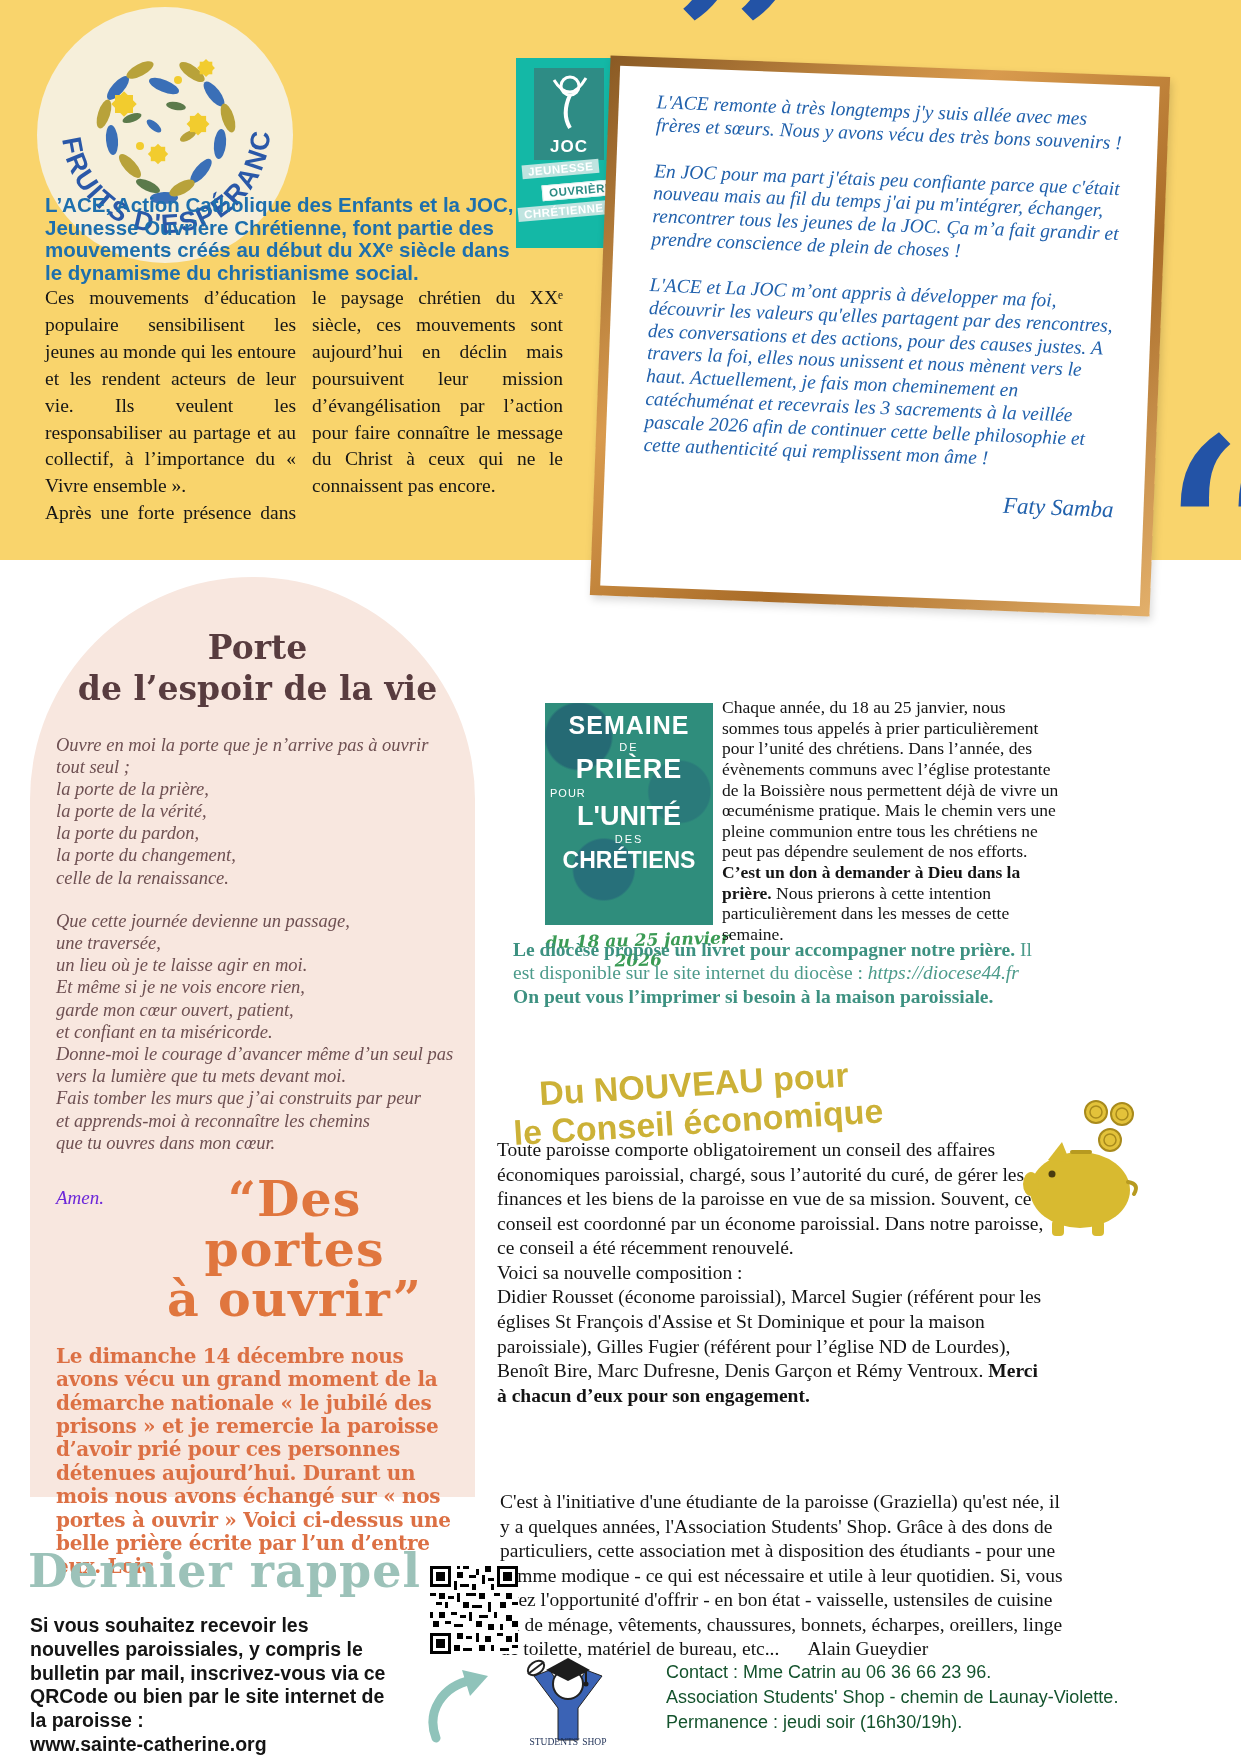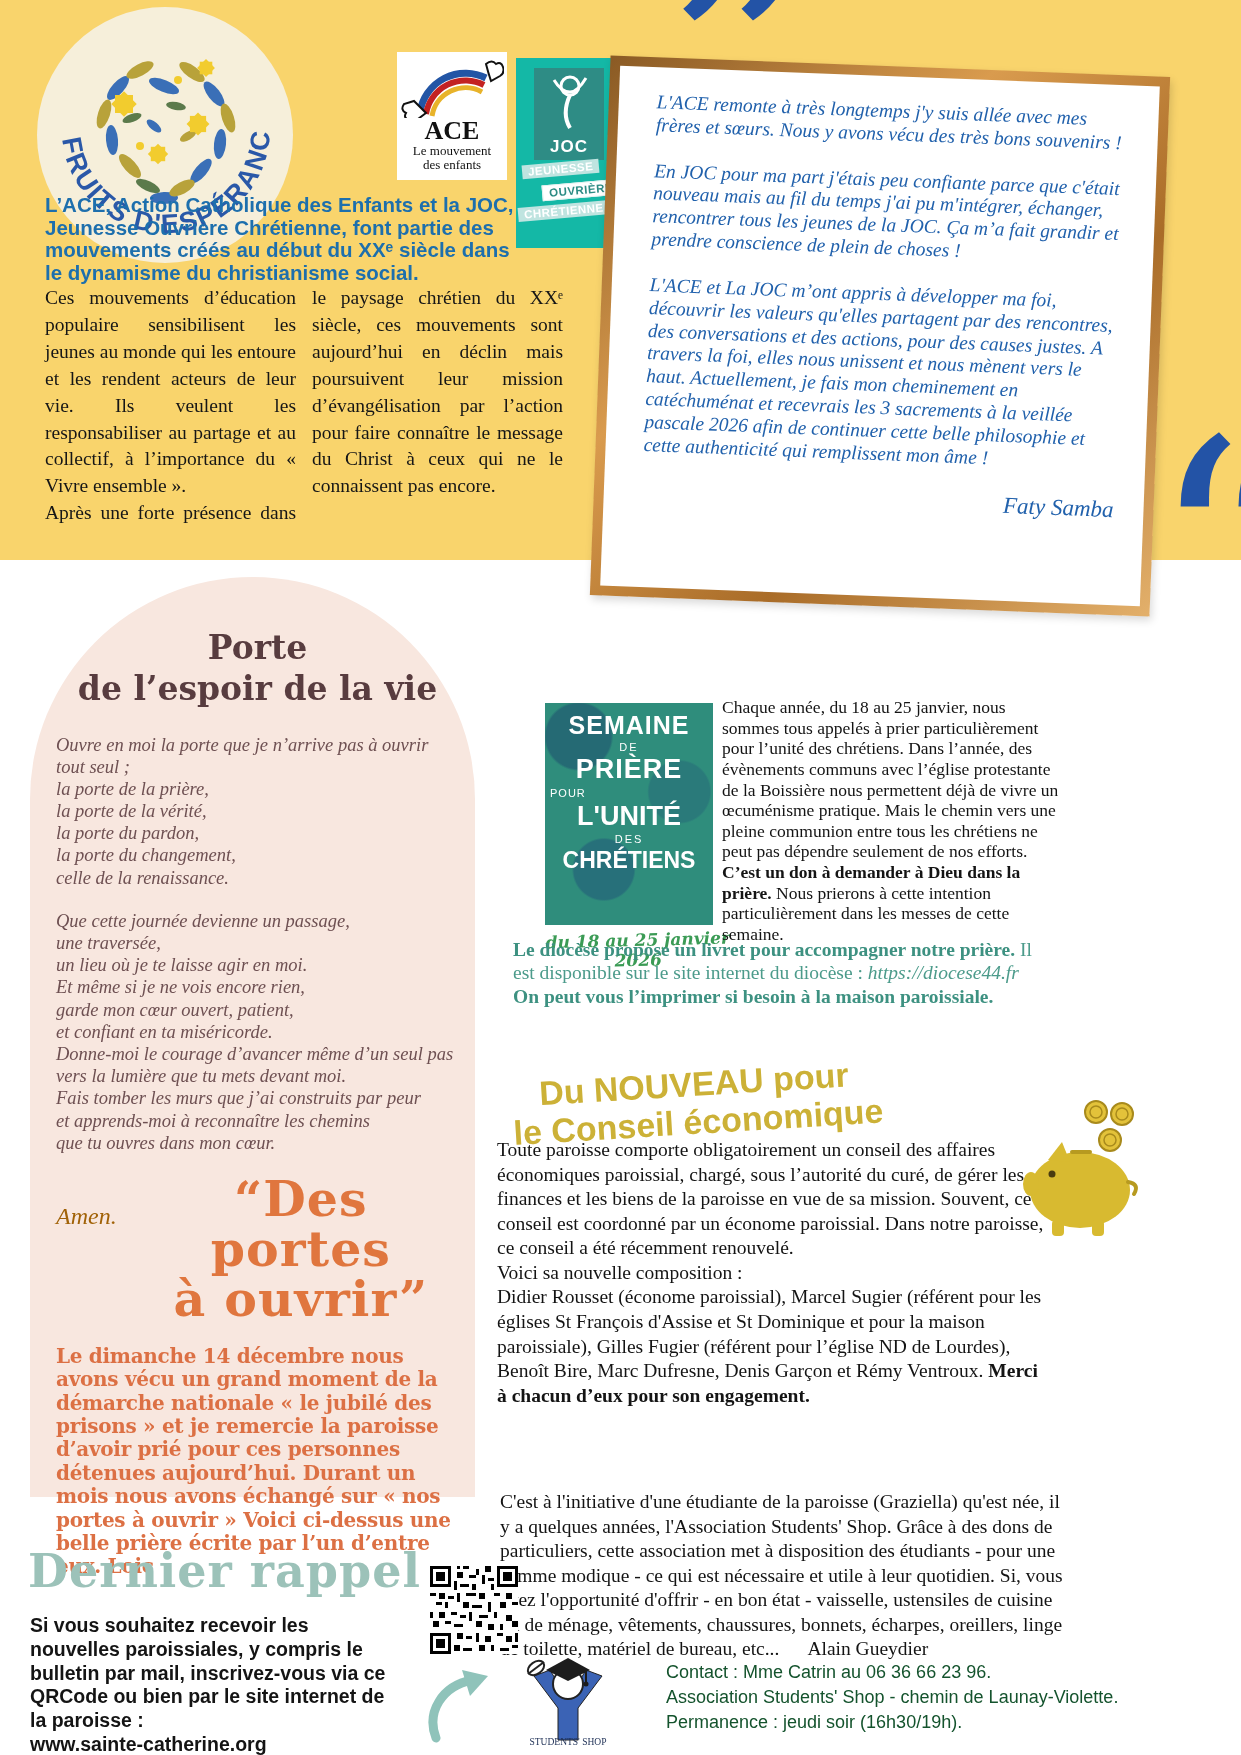--- a/index.html
+++ b/index.html
@@ -41,21 +41,21 @@
   .quote-open{left:662px;top:-88px;}
   .quote-close{left:1150px;top:402px;}
 
   
   .arch{left:30px;top:577px;width:445px;height:920px;background:#f8e7df;
         border-radius:223px 223px 0 0;box-sizing:border-box;padding:50px 16px 0 26px;}
   .prayer-title{text-align:center;color:#583c3f;font-weight:bold;font-size:33px;line-height:1.25;
         font-family:"DejaVu Serif",serif;margin-bottom:24px;}
   .stanza{font-style:italic;color:#6e5052;font-size:18.5px;line-height:1.2;margin-bottom:21px;}
   .amen-row{display:flex;align-items:flex-start;margin-top:2px;}
-  .amen{font-style:italic;color:#a16207;font-size:24px;margin-top:28px;}
+  .amen{font-style:italic;color:#6d28d9;font-size:19px;margin-top:12px;}
   .des-portes{color:#e0763e;font-family:"DejaVu Serif",serif;font-weight:bold;font-size:49px;line-height:1.02;
         margin-left:26px;letter-spacing:1px;text-align:center;}
   .prayer-note{color:#dc7044;font-weight:bold;font-size:20px;line-height:1.17;margin-top:20px;
         font-family:"DejaVu Serif",serif;letter-spacing:-.3px;}
 
   
   .poster{left:545px;top:703px;width:168px;height:222px;background:
       radial-gradient(circle at 20% 15%,#256a74 0 14%,transparent 15%),
       radial-gradient(circle at 80% 40%,#2a7a7a 0 16%,transparent 17%),
       radial-gradient(circle at 35% 75%,#27707a 0 15%,transparent 16%),
@@ -160,32 +160,20 @@
             <circle cx="142" cy="74" r="4"></circle>
         </g>
       </g>
       <path id="badgeArc" d="M 26,120 A 104,104 0 0 0 234,126" fill="none"></path>
       <text font-family="Liberation Sans, sans-serif" font-weight="bold" font-size="27" fill="#2a58a8" letter-spacing="2">
         <textPath href="#badgeArc" startOffset="4%">FRUITS D'ESPÉRANCE</textPath>
       </text>
     </svg>
   </div>
 
-  <div class="abs ace-box">
-    <svg width="104" height="62" viewBox="0 0 104 62">
-      <path d="M20,56 A46,46 0 0 1 86,22" fill="none" stroke="#2255a5" stroke-width="7"></path>
-      <path d="M26,58 A40,40 0 0 1 84,29" fill="none" stroke="#c32222" stroke-width="6"></path>
-      <path d="M32,60 A34,34 0 0 1 82,36" fill="none" stroke="#e8b32a" stroke-width="5"></path>
-      <path d="M4,48 q-4,6 2,9 q-3,5 3,7 q5,3 9,-1 l8,-6 q-8,-8 -12,-12 z" fill="#fff" stroke="#111" stroke-width="2"></path>
-      <path d="M86,8 q6,-5 10,0 q5,-3 7,3 q2,6 -3,9 l-9,5 q-3,-9 -5,-17 z" fill="#fff" stroke="#111" stroke-width="2"></path>
-    </svg>
-    <div class="ace-name">ACE</div>
-    <div class="ace-sub">Le mouvement</div>
-    <div class="ace-sub">des enfants</div>
-  </div>
 
   <div class="abs joc-box">
     <div class="joc-square">
       <svg width="70" height="70" viewBox="0 0 70 70">
         <circle cx="36" cy="18" r="9" fill="none" stroke="#fff" stroke-width="3"></circle>
         <path d="M36,27 C30,40 30,50 36,60" fill="none" stroke="#fff" stroke-width="4"></path>
         <path d="M20,12 C26,22 32,24 36,24" fill="none" stroke="#fff" stroke-width="3"></path>
         <path d="M52,10 C46,20 40,24 36,24" fill="none" stroke="#fff" stroke-width="3"></path>
       </svg>
       <div class="joc-abbr">JOC</div>

